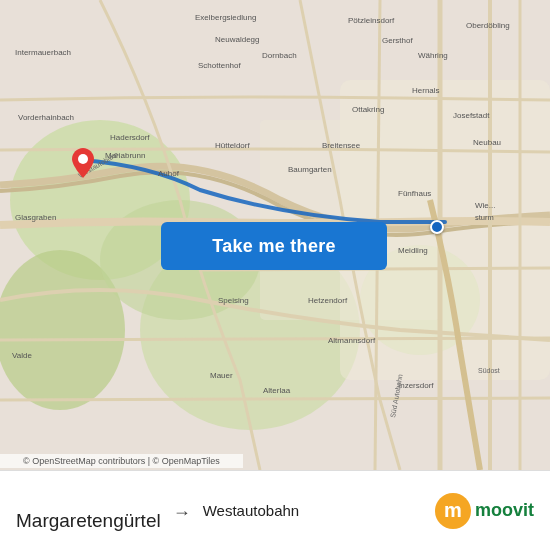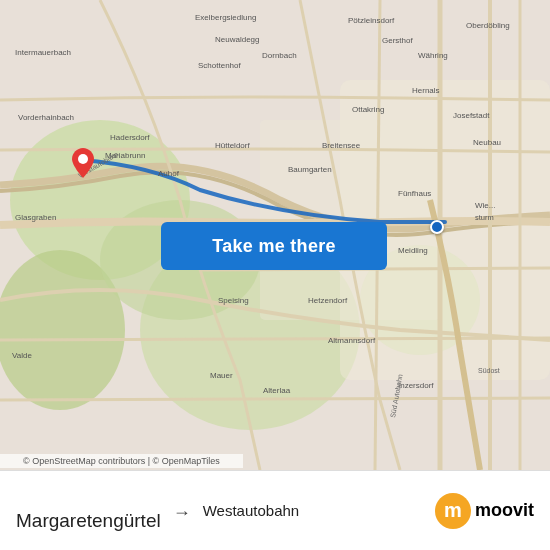--- a/index.html
+++ b/index.html
@@ -92,21 +92,21 @@
       justify-content: center;
       color: white;
       font-weight: bold;
       font-size: 20px;
       margin-right: 4px;
     }
 
     .moovit-text {
       font-size: 18px;
       font-weight: bold;
-      color: #000000;
+      color: #15803d;
     }
 
     .attribution {
       position: absolute;
       bottom: 82px;
       left: 0;
       font-size: 9px;
       color: #555;
       background: rgba(255,255,255,0.7);
       padding: 2px 23px;

